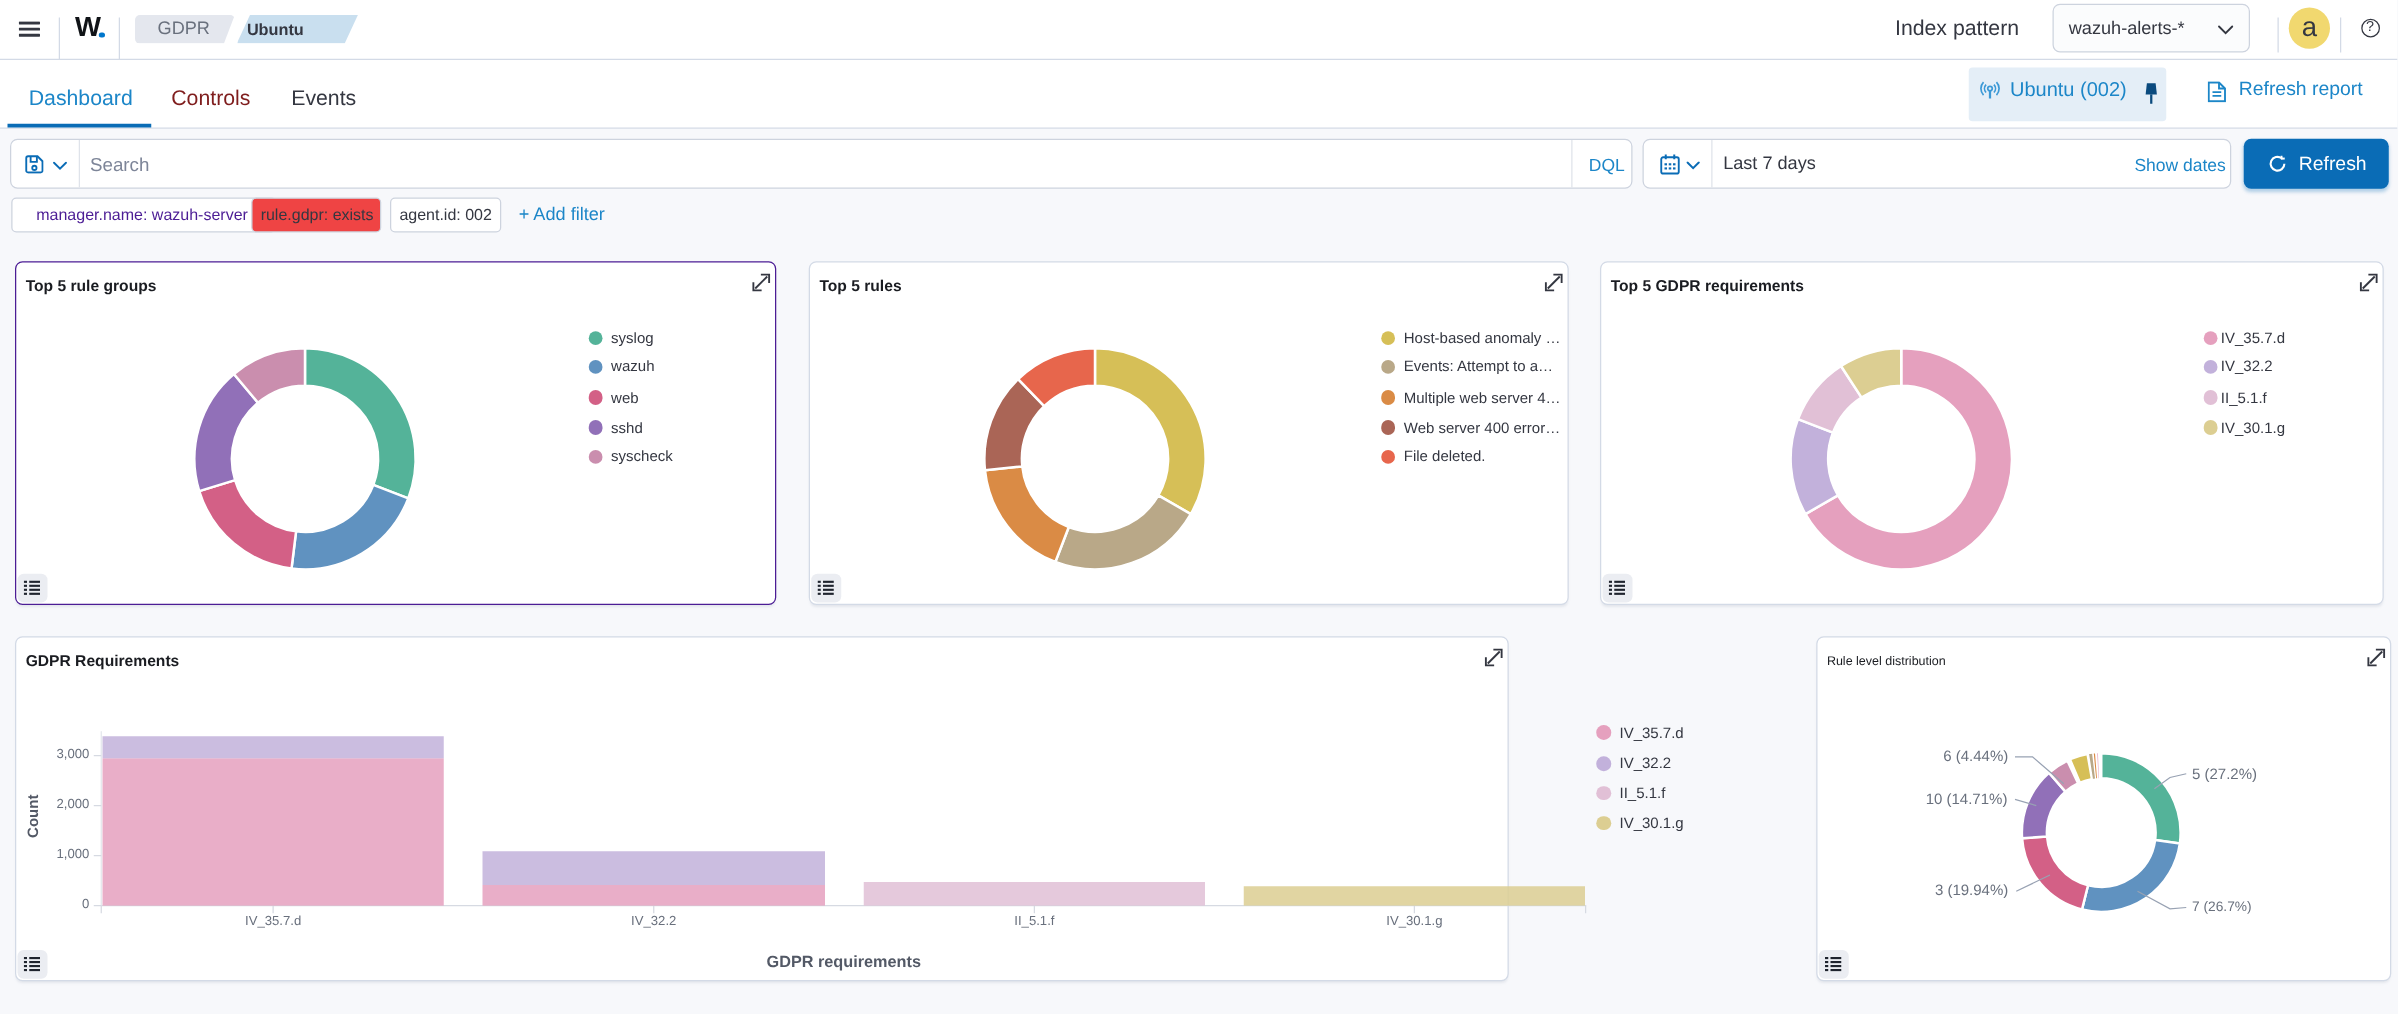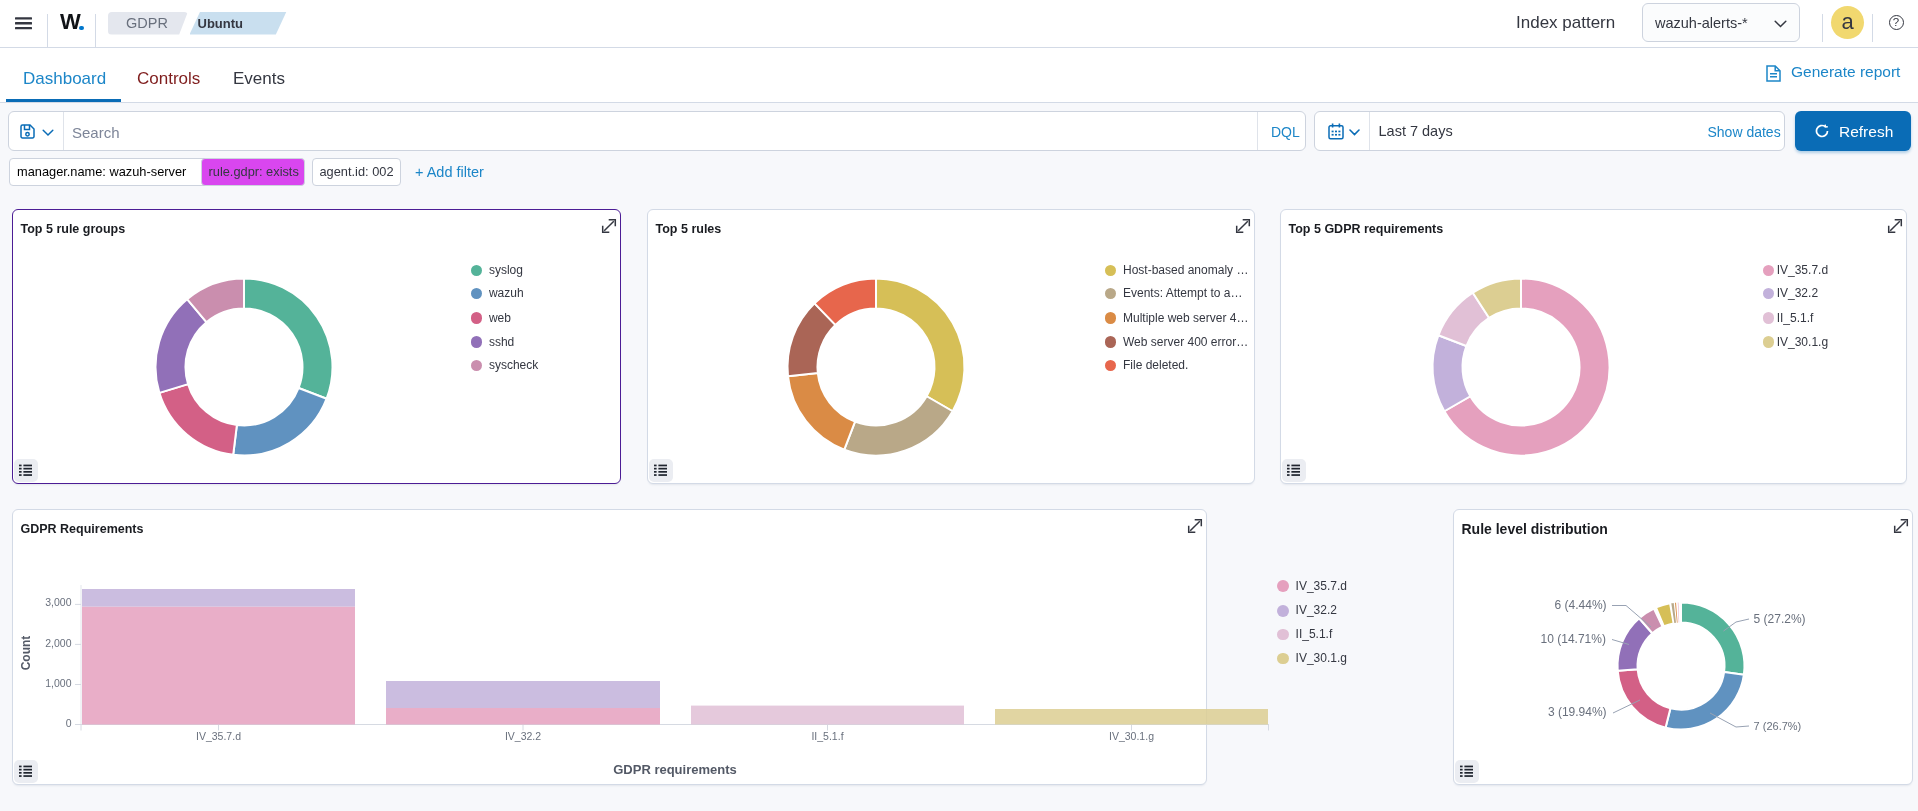--- a/index.html
+++ b/index.html
@@ -26,26 +26,39 @@
 <div class="abs" style="left:1822px;top:14px;width:1px;height:28px;background:#D3DAE6"></div>
 <div class="abs" style="left:1872px;top:14px;width:1px;height:28px;background:#D3DAE6"></div>
 <div class="abs" style="left:1831px;top:5.5px;width:33px;height:33px;border-radius:50%;background:#f1d86f;color:#343741;font-size:22px;font-weight:400;text-align:center;line-height:32px">a</div>
 <div class="abs" style="left:1888.5px;top:14.8px;width:15px;height:15px;border:1.4px solid #343741;border-radius:50%;color:#343741;font-size:11.5px;font-weight:400;text-align:center;line-height:12.5px">?</div>
 </div>
 <div class="abs" style="left:0;top:48px;width:1918px;height:55px;background:#fff;border-bottom:1px solid #D3DAE6">
 <div class="abs" style="left:23px;top:21px;font-size:17px;color:#1c86c8">Dashboard</div>
 <div class="abs" style="left:6px;top:51px;width:115px;height:2.5px;background:#0a6cb6"></div>
 <div class="abs" style="left:137px;top:21px;font-size:17px;color:#7f1d1d">Controls</div>
 <div class="abs" style="left:233px;top:21px;font-size:17px;color:#343741">Events</div>
+<div class="abs" style="left:1575px;top:6px;width:158px;height:43px;background:#e4eef7;border-radius:3px">
+<svg class="abs" style="left:8px;top:9px" width="18" height="18" viewBox="0 0 16 16" fill="none" stroke="#3c99d6" stroke-width="1.2">
+<circle cx="8" cy="7" r="1.6"></circle>
+        <path d="M8,8.6 V14" stroke-width="1.6"></path>
+<path d="M5.2,4.2 a4.1,4.1 0 0 0 0,5.6 M10.8,4.2 a4.1,4.1 0 0 1 0,5.6"></path>
+<path d="M3.4,2.4 a6.6,6.6 0 0 0 0,9.2 M12.6,2.4 a6.6,6.6 0 0 1 0,9.2"></path>
+      </svg>
+<div class="abs" style="left:33px;top:10px;font-size:16px;color:#1c86c8;white-space:nowrap">Ubuntu (002)</div>
+<svg class="abs" style="left:140px;top:12px" width="12" height="18" viewBox="0 0 12 18" fill="#0a4a7e">
+<path d="M2.5,0.5 h7 l1,9 h-9 z"></path>
+        <rect x="5.1" y="9.5" width="1.8" height="7.5"></rect>
+      </svg>
+    </div>
 <svg class="abs" style="left:1766px;top:17px" width="15" height="17" viewBox="0 0 15 17" fill="none" stroke="#1c86c8" stroke-width="1.5">
 <path d="M1,1 h8.2 L14,5.8 V16 H1 Z"></path>
       <path d="M9.2,1 V5.8 H14"></path>
       <path d="M4,8.7 h7 M4,11.7 h7" stroke-width="1.4"></path>
     </svg>
-<div class="abs" style="left:1791px;top:15px;font-size:15.5px;color:#1c86c8;white-space:nowrap">Generate report</div>
+<div class="abs" style="left:1791px;top:15px;font-size:15.5px;color:#1c86c8;white-space:nowrap">Refresh report</div>
 </div>
 <div class="abs" style="left:8px;top:111px;width:1298px;height:40px;background:#fff;border:1px solid #cdd3de;border-radius:6px">
 <div class="abs" style="left:54px;top:0;width:1px;height:38px;background:#dfe3ea"></div>
 <svg class="abs" style="left:11px;top:12px" width="15" height="15" viewBox="0 0 15 15" fill="none" stroke="#0a6cb6" stroke-width="1.5">
 <path d="M1,2.5 a1.5,1.5 0 0 1 1.5,-1.5 H10 L14,5 V12.5 a1.5,1.5 0 0 1 -1.5,1.5 H2.5 a1.5,1.5 0 0 1 -1.5,-1.5 Z"></path>
 <path d="M4.5,1 V5.5 H9.5 V1"></path>
       <circle cx="7.5" cy="10.3" r="1.7"></circle>
     </svg>
 <svg class="abs" style="left:33px;top:16.5px" width="12" height="8" viewBox="0 0 12 8" fill="none" stroke="#0a6cb6" stroke-width="1.5" stroke-linecap="round">
       <path d="M1.2,1.2 L6,6 L10.8,1.2"></path>
@@ -74,22 +87,22 @@
 <div class="abs" style="left:63.5px;top:10.5px;font-size:14.5px;color:#343741;white-space:nowrap">Last 7 days</div>
 <div class="abs" style="left:392.5px;top:11.5px;font-size:14px;color:#1c86c8;white-space:nowrap">Show dates</div>
   </div>
 <div class="abs" style="left:1795px;top:111px;width:116px;height:40px;background:#0a6cb6;border-radius:6px;box-shadow:0 2px 3px rgba(10,108,182,.3)">
 <svg class="abs" style="left:20px;top:13px" width="14" height="14" viewBox="0 0 14 14" fill="none" stroke="#fff" stroke-width="1.7">
 <path d="M12.5,7 a5.5,5.5 0 1 1 -2.2,-4.4"></path>
       <path d="M10.2,0.6 L10.4,3 L12.8,2.8" stroke-width="1.5"></path>
     </svg>
 <div class="abs" style="left:44px;top:11.5px;font-size:15.5px;color:#fff">Refresh</div>
   </div>
-<div class="abs" style="left:9px;top:158px;width:212px;height:28px;background:#fff;border:1px solid #cdd3de;border-radius:4px;font-size:12.8px;color:#000000;line-height:26px;padding-left:7px;white-space:nowrap">manager.name: wazuh-server</div>
-<div class="abs" style="left:200.5px;top:158px;width:104.5px;height:28px;background:#d946ef;border:1px solid #cdd3de;border-radius:4px;font-size:12.8px;color:#343741;line-height:26px;padding-left:7px;white-space:nowrap">rule.gdpr: exists</div>
+<div class="abs" style="left:9px;top:158px;width:212px;height:28px;background:#fff;border:1px solid #cdd3de;border-radius:4px;font-size:12.8px;color:#4c1d95;line-height:26px;padding-left:19px;white-space:nowrap">manager.name: wazuh-server</div>
+<div class="abs" style="left:200.5px;top:158px;width:104.5px;height:28px;background:#ef4444;border:1px solid #cdd3de;border-radius:4px;font-size:12.8px;color:#343741;line-height:26px;padding-left:7px;white-space:nowrap">rule.gdpr: exists</div>
 <div class="abs" style="left:311.5px;top:158px;width:89px;height:28px;background:#fff;border:1px solid #cdd3de;border-radius:4px;font-size:12.8px;color:#343741;line-height:26px;padding-left:7px;white-space:nowrap">agent.id: 002</div>
 <div class="abs" style="left:415px;top:164px;font-size:14.5px;color:#1c86c8">+ Add filter</div>
 <div style="position:absolute;left:12px;top:209px;width:609px;height:275px;background:#fff;border:1px solid #4c1d95;border-radius:6px;box-shadow:0 2px 2px -1px rgba(152,162,179,.2)">
 <div style="position:absolute;left:7.5px;top:11.5px;font-size:12.5px;line-height:15px;font-weight:700;color:#1a1c21">Top 5 rule groups</div>
 <div style="position:absolute;right:3.5px;top:7.5px"><svg width="16" height="16" viewBox="0 0 16 16" fill="none" stroke="#343741" stroke-width="1.5">
 <path d="M3.2,12.8 L12.8,3.2"></path>
         <path d="M7.7,1.7 H14.3 V8.3"></path>
         <path d="M1.7,7.7 V14.3 H8.3"></path>
       </svg></div>
 <div style="position:absolute;left:1px;bottom:1px;width:24px;height:23px;background:#ebedf2;border-radius:5px;display:flex;align-items:center;justify-content:center">
@@ -249,21 +262,21 @@
     <div style="position:absolute;left:1264.3999999999999px;top:70.39999999999999px;width:11.8px;height:11.8px;border-radius:50%;background:#E5A0BE"></div>
     <div style="position:absolute;left:1282.6px;top:68.8px;font-size:12px;line-height:15px;color:#343741;white-space:nowrap">IV_35.7.d</div>
     <div style="position:absolute;left:1264.3999999999999px;top:94.89999999999999px;width:11.8px;height:11.8px;border-radius:50%;background:#C2B1DB"></div>
     <div style="position:absolute;left:1282.6px;top:93.3px;font-size:12px;line-height:15px;color:#343741;white-space:nowrap">IV_32.2</div>
     <div style="position:absolute;left:1264.3999999999999px;top:118.69999999999999px;width:11.8px;height:11.8px;border-radius:50%;background:#E1C0D6"></div>
     <div style="position:absolute;left:1282.6px;top:117.1px;font-size:12px;line-height:15px;color:#343741;white-space:nowrap">II_5.1.f</div>
     <div style="position:absolute;left:1264.3999999999999px;top:142.7px;width:11.8px;height:11.8px;border-radius:50%;background:#DCCE92"></div>
     <div style="position:absolute;left:1282.6px;top:141.1px;font-size:12px;line-height:15px;color:#343741;white-space:nowrap">IV_30.1.g</div>
   </div>
 <div style="position:absolute;left:1453px;top:509px;width:460px;height:276px;background:#fff;border:1px solid #D3DAE6;border-radius:6px;box-shadow:0 2px 2px -1px rgba(152,162,179,.2)">
-<div style="position:absolute;left:7.5px;top:11.5px;font-size:14px;line-height:15px;font-weight:700;color:#1a1c21">Rule level distribution</div>
+<div style="position:absolute;left:7.5px;top:11.5px;font-size:10px;line-height:15px;font-weight:400;color:#1a1c21">Rule level distribution</div>
 <div style="position:absolute;right:3.5px;top:7.5px"><svg width="16" height="16" viewBox="0 0 16 16" fill="none" stroke="#343741" stroke-width="1.5">
 <path d="M3.2,12.8 L12.8,3.2"></path>
         <path d="M7.7,1.7 H14.3 V8.3"></path>
         <path d="M1.7,7.7 V14.3 H8.3"></path>
       </svg></div>
 <div style="position:absolute;left:1px;bottom:1px;width:24px;height:23px;background:#ebedf2;border-radius:5px;display:flex;align-items:center;justify-content:center">
       <svg width="14" height="13" viewBox="0 0 14 13" fill="#1f242e">
 <rect x="0" y="0.6" width="2.6" height="1.7"></rect>
         <rect x="4.4" y="0.6" width="8.6" height="1.7"></rect>
 <rect x="0" y="3.8" width="2.6" height="1.7"></rect>

